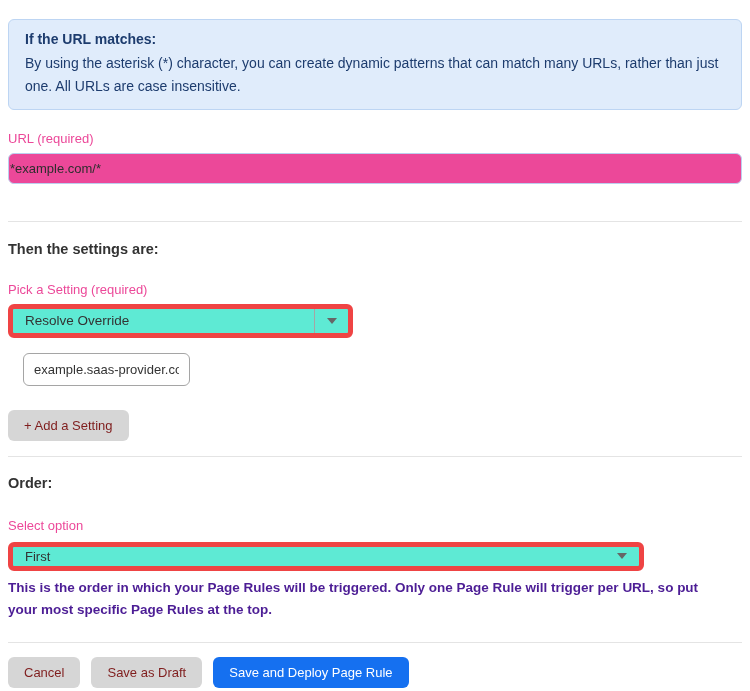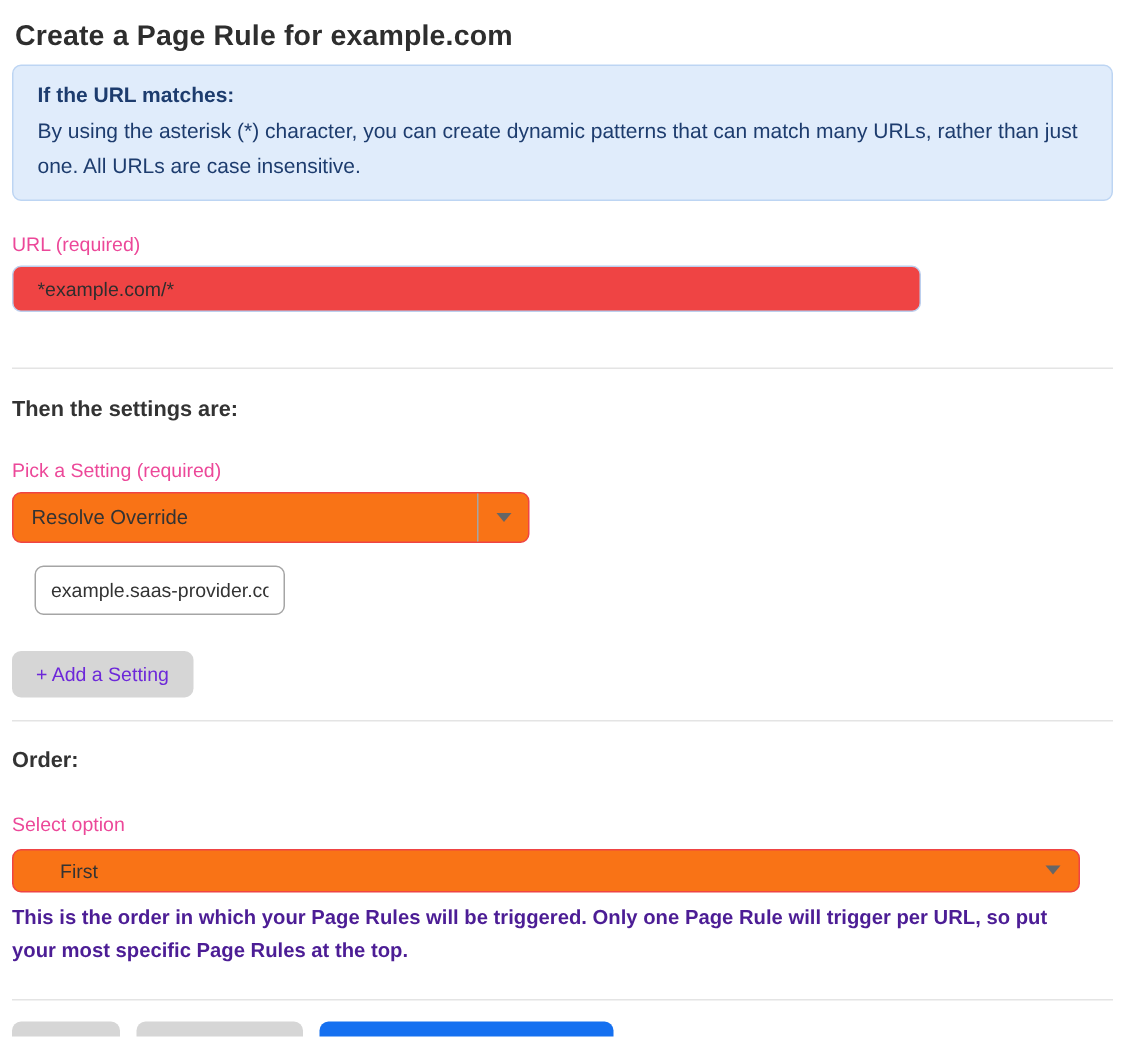--- a/index.html
+++ b/index.html
@@ -44,26 +44,26 @@
   .field-label {
     font-size: 13px;
     color: #ec4899;
     display: block;
   }
 
   
   .url-label { margin-top: 21px; }
   .url-input {
     margin-top: 7px;
-    width: 606px;
+    width: 734px;
     height: 31px;
-    background: #ef4444;
+    background: #ec4899;
     border: 1px solid #bccfee;
     border-radius: 6px;
-    padding: 0 16px;
+    padding: 0 1px;
     font-family: "Liberation Sans", sans-serif;
     font-size: 13px;
     color: #2e2e2e;
     outline: none;
     display: block;
   }
 
   .divider {
     border: none;
     border-top: 1px solid #e4e4e4;
@@ -82,22 +82,22 @@
   .order-heading { margin-top: 18px; }
 
   
   .settings-row { display: flex; margin-top: 25px; flex-direction: column; }
   .settings-col-left { width: 345px; }
   .settings-col-right { margin-left: 15px; margin-top: 8px; }
 
   .custom-select {
     margin-top: 7px;
     height: 34px;
-    background: #f97316;
-    border: 1px solid #ef4444;
+    background: #5eead4;
+    border: 5px solid #ef4444;
     border-radius: 6px;
     display: flex;
     align-items: center;
     cursor: pointer;
   }
   .custom-select .select-value {
     flex: 1;
     padding: 0 12px;
     font-size: 13.5px;
     color: #333333;
@@ -137,30 +137,29 @@
   .btn {
     display: inline-block;
     height: 31px;
     border: none;
     border-radius: 6px;
     padding: 0 16px;
     font-family: "Liberation Sans", sans-serif;
     font-size: 13px;
     cursor: pointer;
   }
-  .btn-gray { background: #d6d6d6; color: #6d28d9; }
+  .btn-gray { background: #d6d6d6; color: #7f1d1d; }
   .btn-blue { background: #1570f0; color: #ffffff; }
 
   .add-setting-btn { margin-top: 24px; }
 
   .order-select-label { margin-top: 27px; }
   .order-select {
     height: 29px;
-    width: 712px;
-    padding-left: 19px;
+    width: 636px;
   }
   .order-select .arrow-box-plain {
     width: 34px;
     display: flex;
     align-items: center;
     justify-content: center;
   }
   .order-select { margin-top: 9px; }
   .order-select .select-value { font-size: 13px; }
 
@@ -177,21 +176,20 @@
     margin-top: 14px;
     display: flex;
     gap: 11px;
   }
 </style>
 </head>
 <body>
 
 <div class="container">
 
-  <h1 class="page-title">Create a Page Rule for example.com</h1>
 
   <div class="info-box">
     <div class="info-heading">If the URL matches:</div>
     <div>By using the asterisk (*) character, you can create dynamic patterns that can match many URLs, rather than just one. All URLs are case insensitive.</div>
   </div>
 
   <label class="field-label url-label">URL (required)</label>
   <input class="url-input" type="text" value="*example.com/*" style="">
 
   <hr class="divider divider-1">

